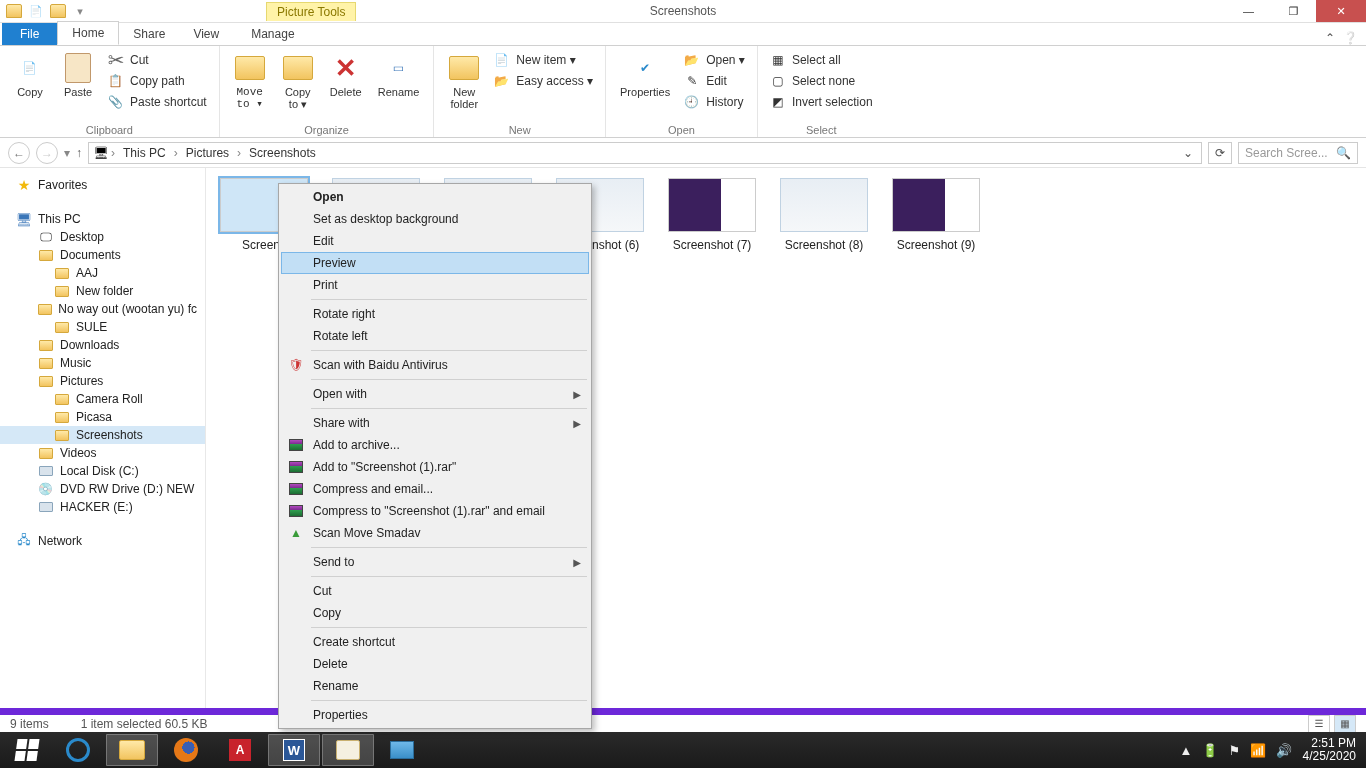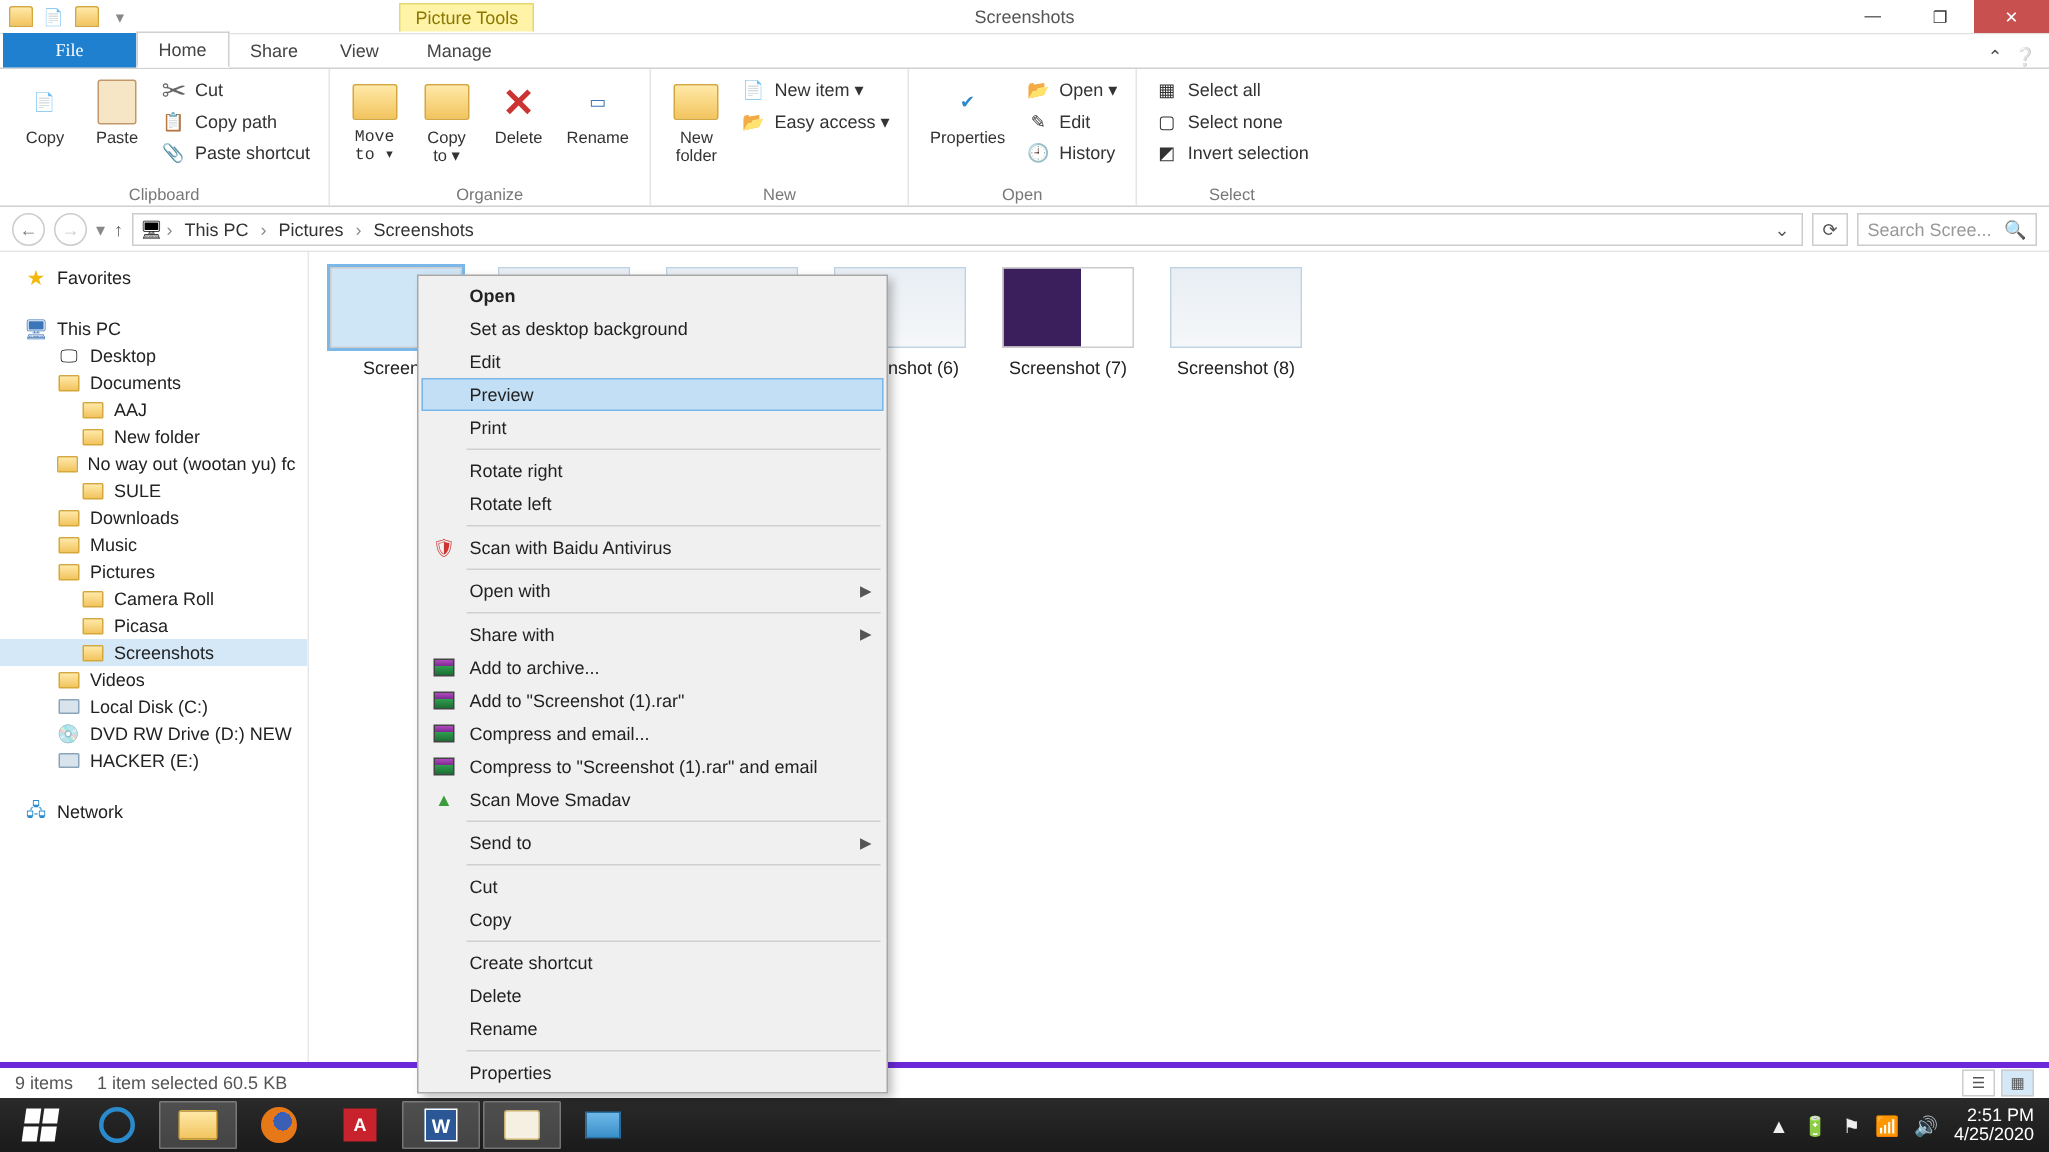--- a/index.html
+++ b/index.html
@@ -13,21 +13,21 @@
 .titlebar-tools { margin-left: 172px; }
 .tools-tab { display: inline-block; background: #fff3a8; color: #8b7800; border: 1px solid #e6d870; border-bottom: none; padding: 2px 10px; font-size: 12px; }
 .title-text { position: absolute; left: 50%; transform: translateX(-50%); color: #555; font-size: 12px; }
 .win-controls { margin-left: auto; display: flex; }
 .win-btn { width: 45px; height: 22px; display: flex; align-items: center; justify-content: center; font-size: 11px; color: #333; }
 .win-btn.close { background: #c8504f; color: #fff; width: 50px; }
 
 
 .tabs { height: 23px; background: #fff; display: flex; align-items: flex-end; border-bottom: 1px solid #d0d0d0; padding-left: 2px; }
 .tab { padding: 4px 14px; font-size: 12px; color: #444; }
-.tab.file { background: #2080d0; color: #fff; padding: 4px 35px; font-family: Liberation Serif, serif; }
+.tab.file { background: #2080d0; color: #fff; padding: 4px 18px; }
 .tab.active { border: 1px solid #d0d0d0; border-bottom: 1px solid #fff; background: #fff; }
 .tabs-right { margin-left: auto; padding-right: 8px; color: #1b6bb5; font-size: 12px; display:flex; gap:8px; align-items:center; }
 
 
 .ribbon { height: 92px; background: #fff; border-bottom: 1px solid #d0d0d0; display: flex; }
 .rgroup { border-right: 1px solid #e5e5e5; padding: 4px 8px 2px 8px; display: flex; flex-direction: column; }
 .rgroup-body { flex: 1; display: flex; align-items: flex-start; gap: 4px; }
 .rgroup-label { text-align: center; color: #777; font-size: 11px; padding-top: 2px; margin-top: 10px; }
 .big-btn { display: flex; flex-direction: column; align-items: center; justify-content: flex-start; padding: 2px 6px; min-width: 44px; }
 .big-btn .ico { width: 32px; height: 32px; display: flex; align-items: center; justify-content: center; }
@@ -78,21 +78,21 @@
 .ctx-item.bold { font-weight: bold; }
 .ctx-item.hover { background: #c2dff5; border: 1px solid #7bb7e8; padding-left: 31px; }
 .ctx-item .arrow { margin-left: auto; color: #555; font-size: 10px; }
 .ctx-sep { height: 1px; background: #d0d0d0; margin: 3px 2px 3px 30px; }
 .ctx-ico { position: absolute; left: 6px; width: 18px; height: 16px; display: flex; align-items: center; justify-content: center; font-size: 12px; }
 .shield { color: #c33; }
 .rar-ico { width:14px; height:12px; background: linear-gradient(#b14abf,#7c2a8f 40%,#2fa04f 40%,#1d6d34); border:1px solid #444; }
 .smad { color:#3a9c3a; }
 
 
-.statusbar { position: absolute; left: 0; right: 0; bottom: 36px; height: 24px; border-top: 4px solid #6d28d9; background: #fff; display: flex; align-items: center; padding: 0 10px; font-size: 12px; color: #555; gap: 16px; }
+.statusbar { position: absolute; left: 0; right: 0; bottom: 36px; height: 24px; border-top: 7px solid #6d28d9; background: #fff; display: flex; align-items: center; padding: 0 10px; font-size: 12px; color: #555; gap: 32px; }
 .statusbar .right { margin-left: auto; display: flex; gap: 4px; }
 .view-btn { width: 22px; height: 18px; border: 1px solid #ccc; display:flex; align-items:center; justify-content:center; font-size:10px; }
 
 
 .taskbar { position: absolute; left: 0; right: 0; bottom: 0; height: 36px; background: linear-gradient(#2a2a2a,#1a1a1a); display: flex; align-items: center; padding: 0 4px; }
 .task-item { width: 52px; height: 32px; display: flex; align-items: center; justify-content: center; margin-right: 2px; border-radius: 1px; }
 .task-item.active { background: rgba(255,255,255,0.18); box-shadow: inset 0 0 0 1px rgba(255,255,255,0.25); }
 .start { width: 46px; }
 .win-logo { width: 22px; height: 22px; display: grid; grid-template-columns: 1fr 1fr; grid-template-rows: 1fr 1fr; gap: 2px; transform: skewX(-8deg); }
 .win-logo span { background: #fff; }
@@ -442,20 +442,24 @@
           <div class="tlabel">Screenshot (6)</div>
         </div>
         <div class="thumb">
           <div class="timg dark"></div>
           <div class="tlabel">Screenshot (7)</div>
         </div>
         <div class="thumb">
           <div class="timg light"></div>
           <div class="tlabel">Screenshot (8)</div>
         </div>
+        <div class="thumb">
+          <div class="timg dark"></div>
+          <div class="tlabel">Screenshot (9)</div>
+        </div>
       </div>
   </div>
 </div>
 
 <div class="ctx-menu">
   <div class="ctx-item bold">
       <span>Open</span>
     </div>
   <div class="ctx-item">
       <span>Set as desktop background</span>

